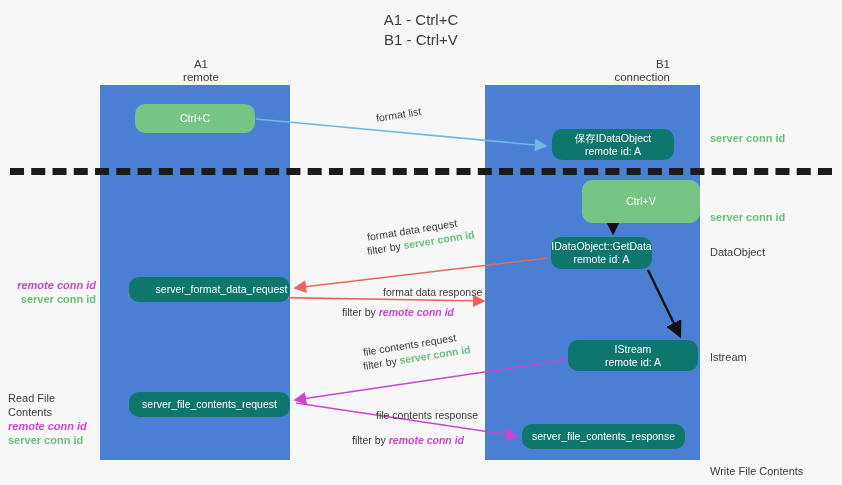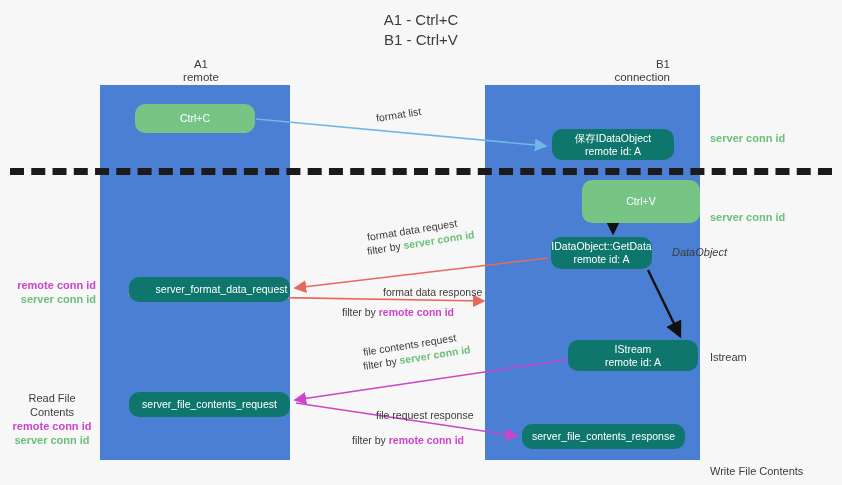--- a/index.html
+++ b/index.html
@@ -78,30 +78,30 @@
     border-top: 7px dashed #1b1b1b;
   }
 
   
   .side-note {
     font-size: 11px;
     line-height: 14px;
     color: #3c3c3c;
   }
   .green-txt { color: #6bbf7b; font-weight: bold; }
-  .pink-txt  { color: #cc44cc; font-weight: bold; }
+  .pink-txt  { color: #cc44cc; font-weight: bold; font-style: italic; }
 
   #note-server-1 { left: 710px; top: 131px; }
   #note-server-2 { left: 710px; top: 210px; }
-  #note-dataobject { left: 672px; top: 245px; font-style: italic; }
+  #note-dataobject { left: 710px; top: 245px; }
   #note-istream { left: 710px; top: 350px; }
   #note-writefile { left: 710px; top: 431px; margin-top: 33px; }
 
   #note-left-1 { left: 8px; top: 278px; text-align: right; width: 88px; }
-  #note-left-2 { left: 8px; top: 391px; text-align: center; width: 88px; }
+  #note-left-2 { left: 8px; top: 391px; text-align: left; width: 88px; }
   #note-left-2 .plain { color: #3c3c3c; font-weight: normal; }
 
   
   .arrow-label {
     font-size: 10.5px;
     line-height: 14px;
     color: #3c3c3c;
     white-space: nowrap;
   }
   .arrow-label.rot { transform: rotate(-9deg); transform-origin: left top; }
@@ -183,21 +183,21 @@
 
   <div class="abs arrow-label rot" id="lbl-fdreq">format data request</div>
   <div class="abs arrow-label rot" id="lbl-fdreq2"><span>filter by </span><span class="green-txt">server conn id</span></div>
 
   <div class="abs arrow-label" id="lbl-fdresp">format data response</div>
   <div class="abs arrow-label" id="lbl-fdresp2"><span>filter by </span><span class="pink-txt">remote conn id</span></div>
 
   <div class="abs arrow-label rot" id="lbl-fcreq">file contents request</div>
   <div class="abs arrow-label rot" id="lbl-fcreq2"><span>filter by </span><span class="green-txt">server conn id</span></div>
 
-  <div class="abs arrow-label" id="lbl-fcresp">file request response</div>
+  <div class="abs arrow-label" id="lbl-fcresp">file contents response</div>
   <div class="abs arrow-label" id="lbl-fcresp2"><span>filter by </span><span class="pink-txt">remote conn id</span></div>
 
   <div class="abs side-note green-txt" id="note-server-1">server conn id</div>
   <div class="abs side-note green-txt" id="note-server-2">server conn id</div>
   <div class="abs side-note" id="note-dataobject">DataObject</div>
   <div class="abs side-note" id="note-istream">Istream</div>
   <div class="abs side-note" id="note-writefile">Write File Contents</div>
 
   <div class="abs side-note" id="note-left-1">
     <div class="pink-txt">remote conn id</div>

